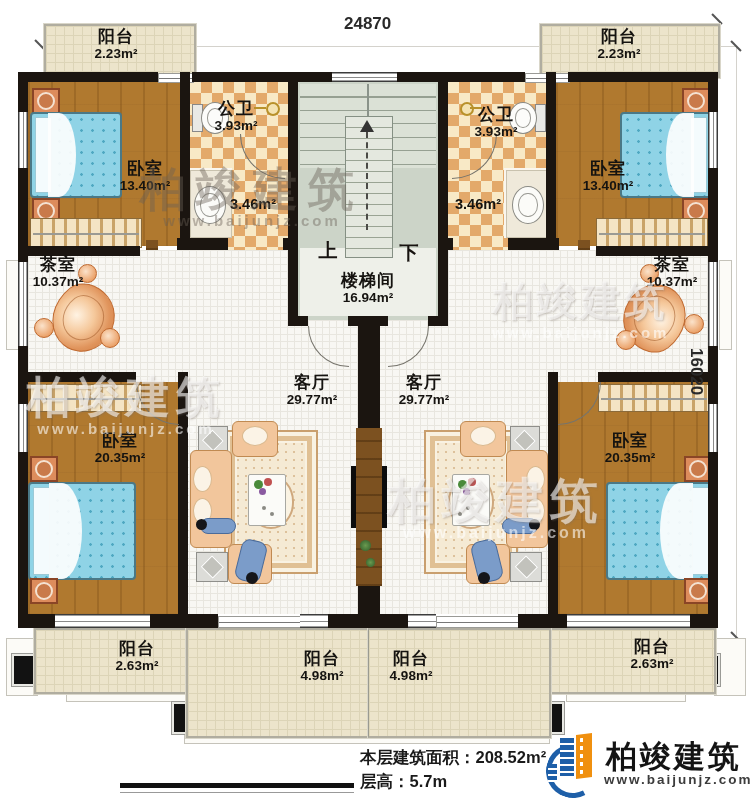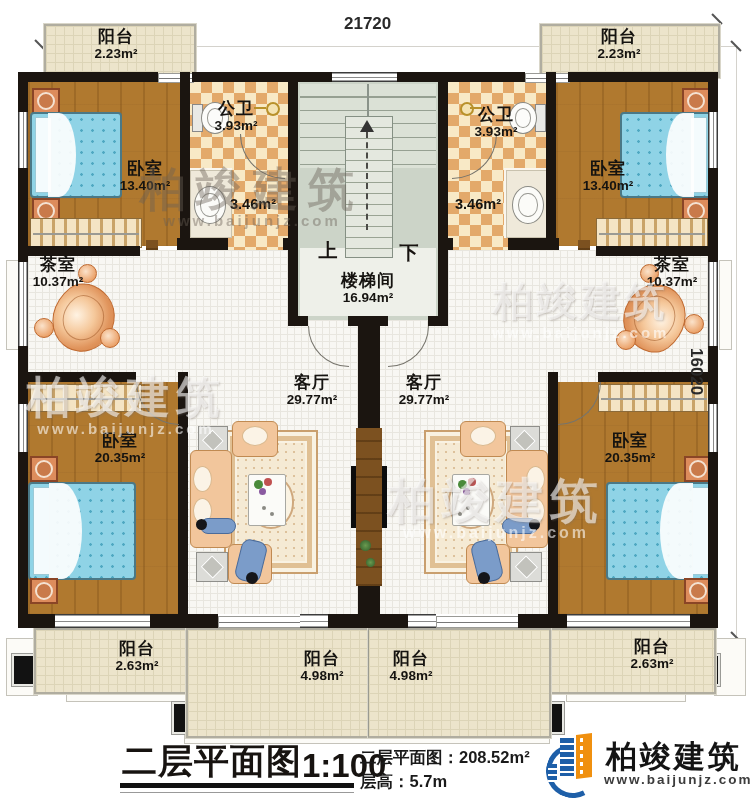--- a/index.html
+++ b/index.html
@@ -101,21 +101,21 @@
 <body>
 
 <div id="plan">
 
   <div class="dimline" style="left:40px;top:46px;width:696px;height:1px;"></div>
   <div class="dimline" style="left:736px;top:46px;width:1px;height:592px;"></div>
   <div class="dimtick" style="left:33px;top:44px;"></div>
   <div class="dimtick" style="left:710px;top:18px;"></div>
   <div class="dimtick" style="left:729px;top:45px;"></div>
   <div class="dimtick" style="left:729px;top:636px;"></div>
-  <div class="dimtext" style="left:344px;top:14px;">21720</div>
+  <div class="dimtext" style="left:344px;top:14px;">24870</div>
   <div class="dimtext" style="left:686px;top:348px;writing-mode:vertical-rl;">16020</div>
 
   <div class="floor-balc z10" style="left:44px;top:24px;width:148px;height:50px;"></div>
   <div class="floor-balc z10" style="left:540px;top:24px;width:176px;height:50px;"></div>
   <div class="sill" style="left:6px;top:638px;width:30px;height:56px;"></div>
   <div class="sill" style="left:714px;top:638px;width:30px;height:56px;"></div>
   <div class="floor-balc z10" style="left:34px;top:628px;width:150px;height:62px;"></div>
   <div class="floor-balc z10" style="left:548px;top:628px;width:164px;height:62px;"></div>
   <div class="floor-balc z10" style="left:186px;top:628px;width:180px;height:106px;"></div>
   <div class="floor-balc z10" style="left:368px;top:628px;width:180px;height:106px;border-left:1px solid #9a9a90;"></div>
@@ -403,28 +403,24 @@
     </div>
   <div class="wm" style="left:492px;top:278px;">
     <div class="t" style="font-size:40px;letter-spacing:4px;">柏竣建筑</div>
     <div class="u">www.baijunjz.com</div>
     </div>
   <div class="wm" style="left:388px;top:478px;">
     <div class="t" style="font-size:48px;">柏竣建筑</div>
     <div class="u" style="font-size:16px;">www.baijunjz.com</div>
     </div>
 
-  <div class="tb-title" style="left:122px;top:738px;">
-    <span class="cn">二层平面图</span>
-      <span class="sc">1:100</span>
-  </div>
   <div class="abs" style="left:120px;top:783px;width:234px;height:5px;background:#111;z-index:45;"></div>
   <div class="abs" style="left:120px;top:792px;width:234px;height:1px;background:#999;z-index:45;"></div>
   <div class="tb-info" style="left:360px;top:747px;">
-    <span>二层平面图：</span><span>208.52m²</span></div>
+    <span>本层建筑面积：</span><span>208.52m²</span></div>
   <div class="tb-info" style="left:360px;top:771px;">
     <span>层高：</span><span>5.7m</span></div>
 
   <div class="abs" style="left:544px;top:734px;width:56px;height:60px;z-index:45;">
     <div class="abs" style="left:2px;top:10px;width:44px;height:44px;border:5px solid rgba(0,0,0,0);border-bottom-color:#1e5fa8;border-left-color:#1e5fa8;border-radius:50%;transform:rotate(18deg);"></div>
     <div class="abs" style="left:16px;top:4px;width:14px;height:38px;background:repeating-linear-gradient(180deg,#1e5fa8 0 5px,#fff 5px 7px);"></div>
     <div class="abs" style="left:32px;top:0px;width:16px;height:44px;background:#f0900f;transform:skewY(-8deg);"></div>
     <div class="abs" style="left:36px;top:4px;width:3px;height:36px;background:repeating-linear-gradient(180deg,#fff 0 4px,#f0900f 4px 8px);transform:skewY(-8deg);"></div>
     <div class="abs" style="left:4px;top:30px;width:9px;height:18px;background:repeating-linear-gradient(180deg,#1e5fa8 0 4px,#fff 4px 6px);"></div>
   </div>

